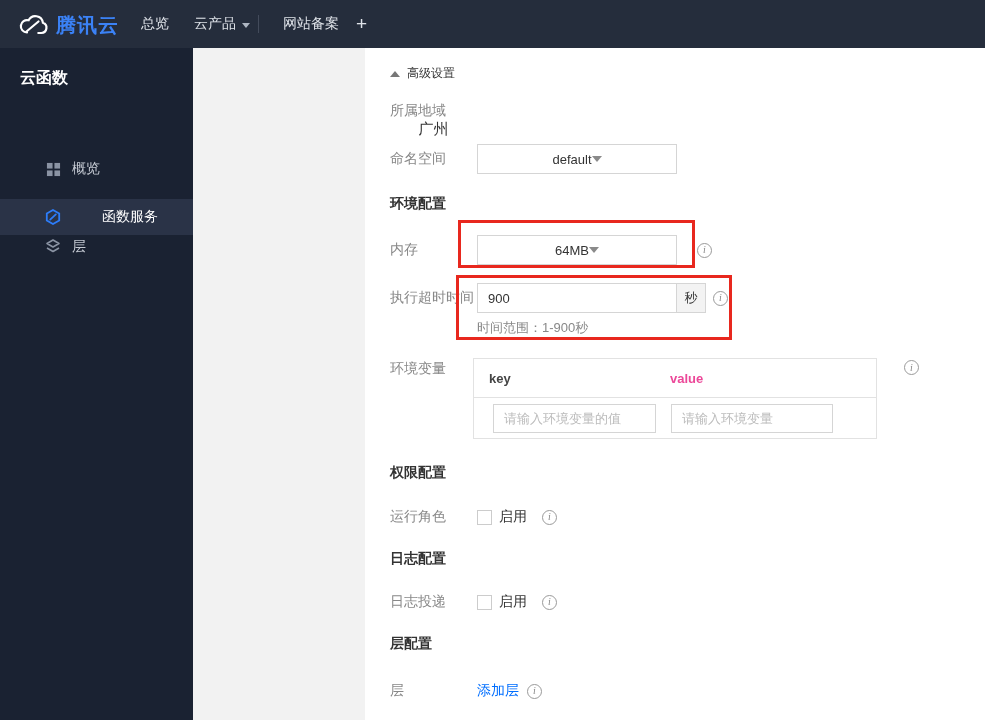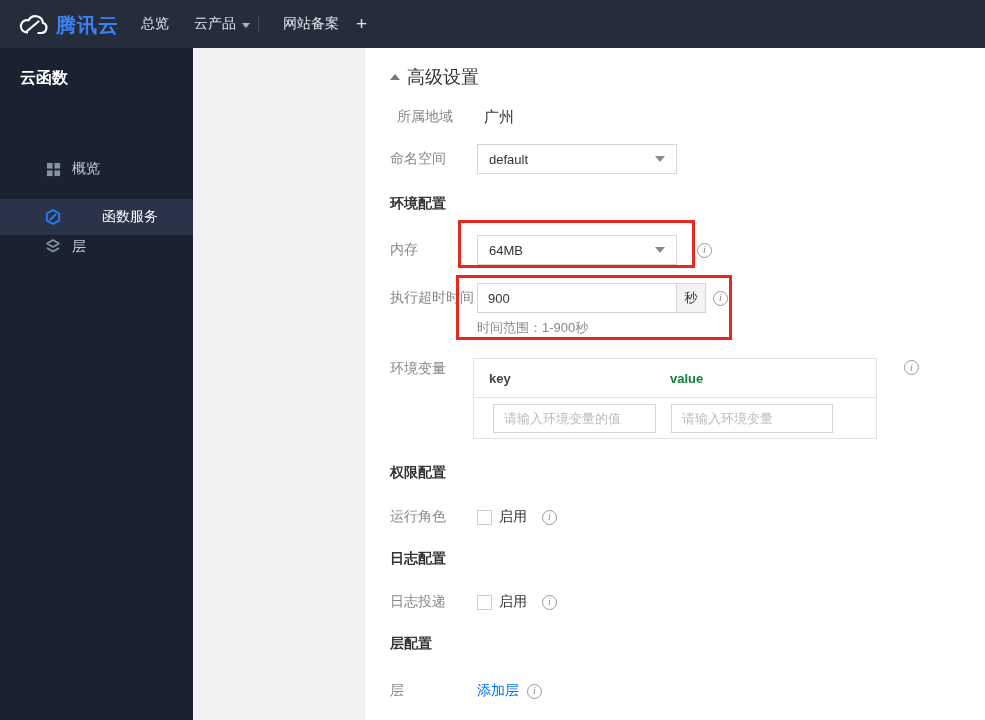--- a/index.html
+++ b/index.html
@@ -28,35 +28,35 @@
 
   
   .main { position:absolute; left:365px; top:48px; width:620px; height:672px; background:#ffffff; }
   .row { position:absolute; display:flex; align-items:center; }
   .flabel { width:87px; flex:none; color:#888888; font-size:14px; }
   .fvalue { color:#333333; font-size:15px; }
   .sec-title { position:absolute; left:25px; font-size:14px; font-weight:700; color:#333333; height:16px; line-height:16px;text-align:right; }
 
   .adv-header { position:absolute; left:25px; top:17px; display:flex; align-items:center; cursor:pointer; }
   .tri-up { width:0; height:0; border-left:5px solid transparent; border-right:5px solid transparent; border-bottom:6px solid #777; margin-right:7px; }
-  .adv-text { font-size:18px; color:#333333; }
-
-  .select { width:200px; height:30px; border:1px solid #d5d5d5; background:#fff; display:flex; align-items:center; justify-content:space-between; padding:0 11px; font-size:13px; color:#333; cursor:pointer; }
+  .adv-text { font-size:12px; color:#333333; }
+
+  .select { width:200px; height:30px; border:1px solid #d5d5d5; background:#fff; display:flex; align-items:center; justify-content:center; padding:0 11px; font-size:13px; color:#333; cursor:pointer; }
   .sel-caret { width:0; height:0; border-left:5px solid transparent; border-right:5px solid transparent; border-top:6px solid #8a8a8a; }
 
   .txt-input { height:30px; border:1px solid #d5d5d5; font-size:13px; color:#333; padding:0 10px; outline:none; background:#fff; font-family:inherit; }
   .unit-box { width:30px; height:30px; margin-left:-1px; border:1px solid #d5d5d5; background:#f3f3f3; display:flex; align-items:center; justify-content:center; font-size:13px; color:#333; flex:none; }
   .hint { position:absolute; left:112px; top:271px; font-size:13px; color:#888888; }
 
   .info { width:15px; height:15px; border:1px solid #9a9a9a; border-radius:50%; color:#888; font-size:10px; line-height:1; display:inline-flex; align-items:center; justify-content:center; font-family:"Liberation Serif","DejaVu Serif",serif; font-style:italic; flex:none; cursor:pointer; background:#fff; }
 
   .env-table { position:absolute; left:108px; top:310px; width:404px; height:81px; border:1px solid #e2e2e2; background:#fff; }
   .env-head { height:39px; display:flex; align-items:center; border-bottom:1px solid #e2e2e2; }
   .env-head .h-key { margin-left:15px; width:181px; font-size:13px; font-weight:700; color:#444; }
-  .env-head .h-val { font-size:13px; font-weight:700; color:#15803d; }
+  .env-head .h-val { font-size:13px; font-weight:700; color:#ec4899; }
   .env-body { height:41px; display:flex; align-items:center; }
   .env-body .k-in { margin-left:15px; width:162px; height:29px; }
   .env-body .v-in { margin-left:19px; width:163px; height:29px; }
   .txt-input::placeholder { color:#bcbcbc; }
 
   .chkrow-box { width:15px; height:15px; border:1px solid #cccccc; background:#fff; appearance:none; -webkit-appearance:none; margin:0; cursor:pointer; flex:none; }
   .chk-label { margin-left:7px; margin-right:15px; font-size:14px; color:#333333; }
 
   .link { color:#006eff; font-size:14px; cursor:pointer; text-decoration:none; }
 
@@ -131,21 +131,21 @@
 
   <div class="subpanel"></div>
 
   <div class="main">
 
     <div class="adv-header">
       <span class="tri-up"></span>
       <span class="adv-text">高级设置</span>
     </div>
 
-    <div class="row" style="left:32px; top:54px; height:30px;">
+    <div class="row" style="left:25px; top:54px; height:30px;flex-direction:column;">
       <span class="flabel">所属地域</span>
       <span class="fvalue">广州</span>
     </div>
 
     <div class="row" style="left:25px; top:96px; height:30px;">
       <span class="flabel">命名空间</span>
       <div class="select">
         <span>default</span>
         <span class="sel-caret"></span>
       </div>

